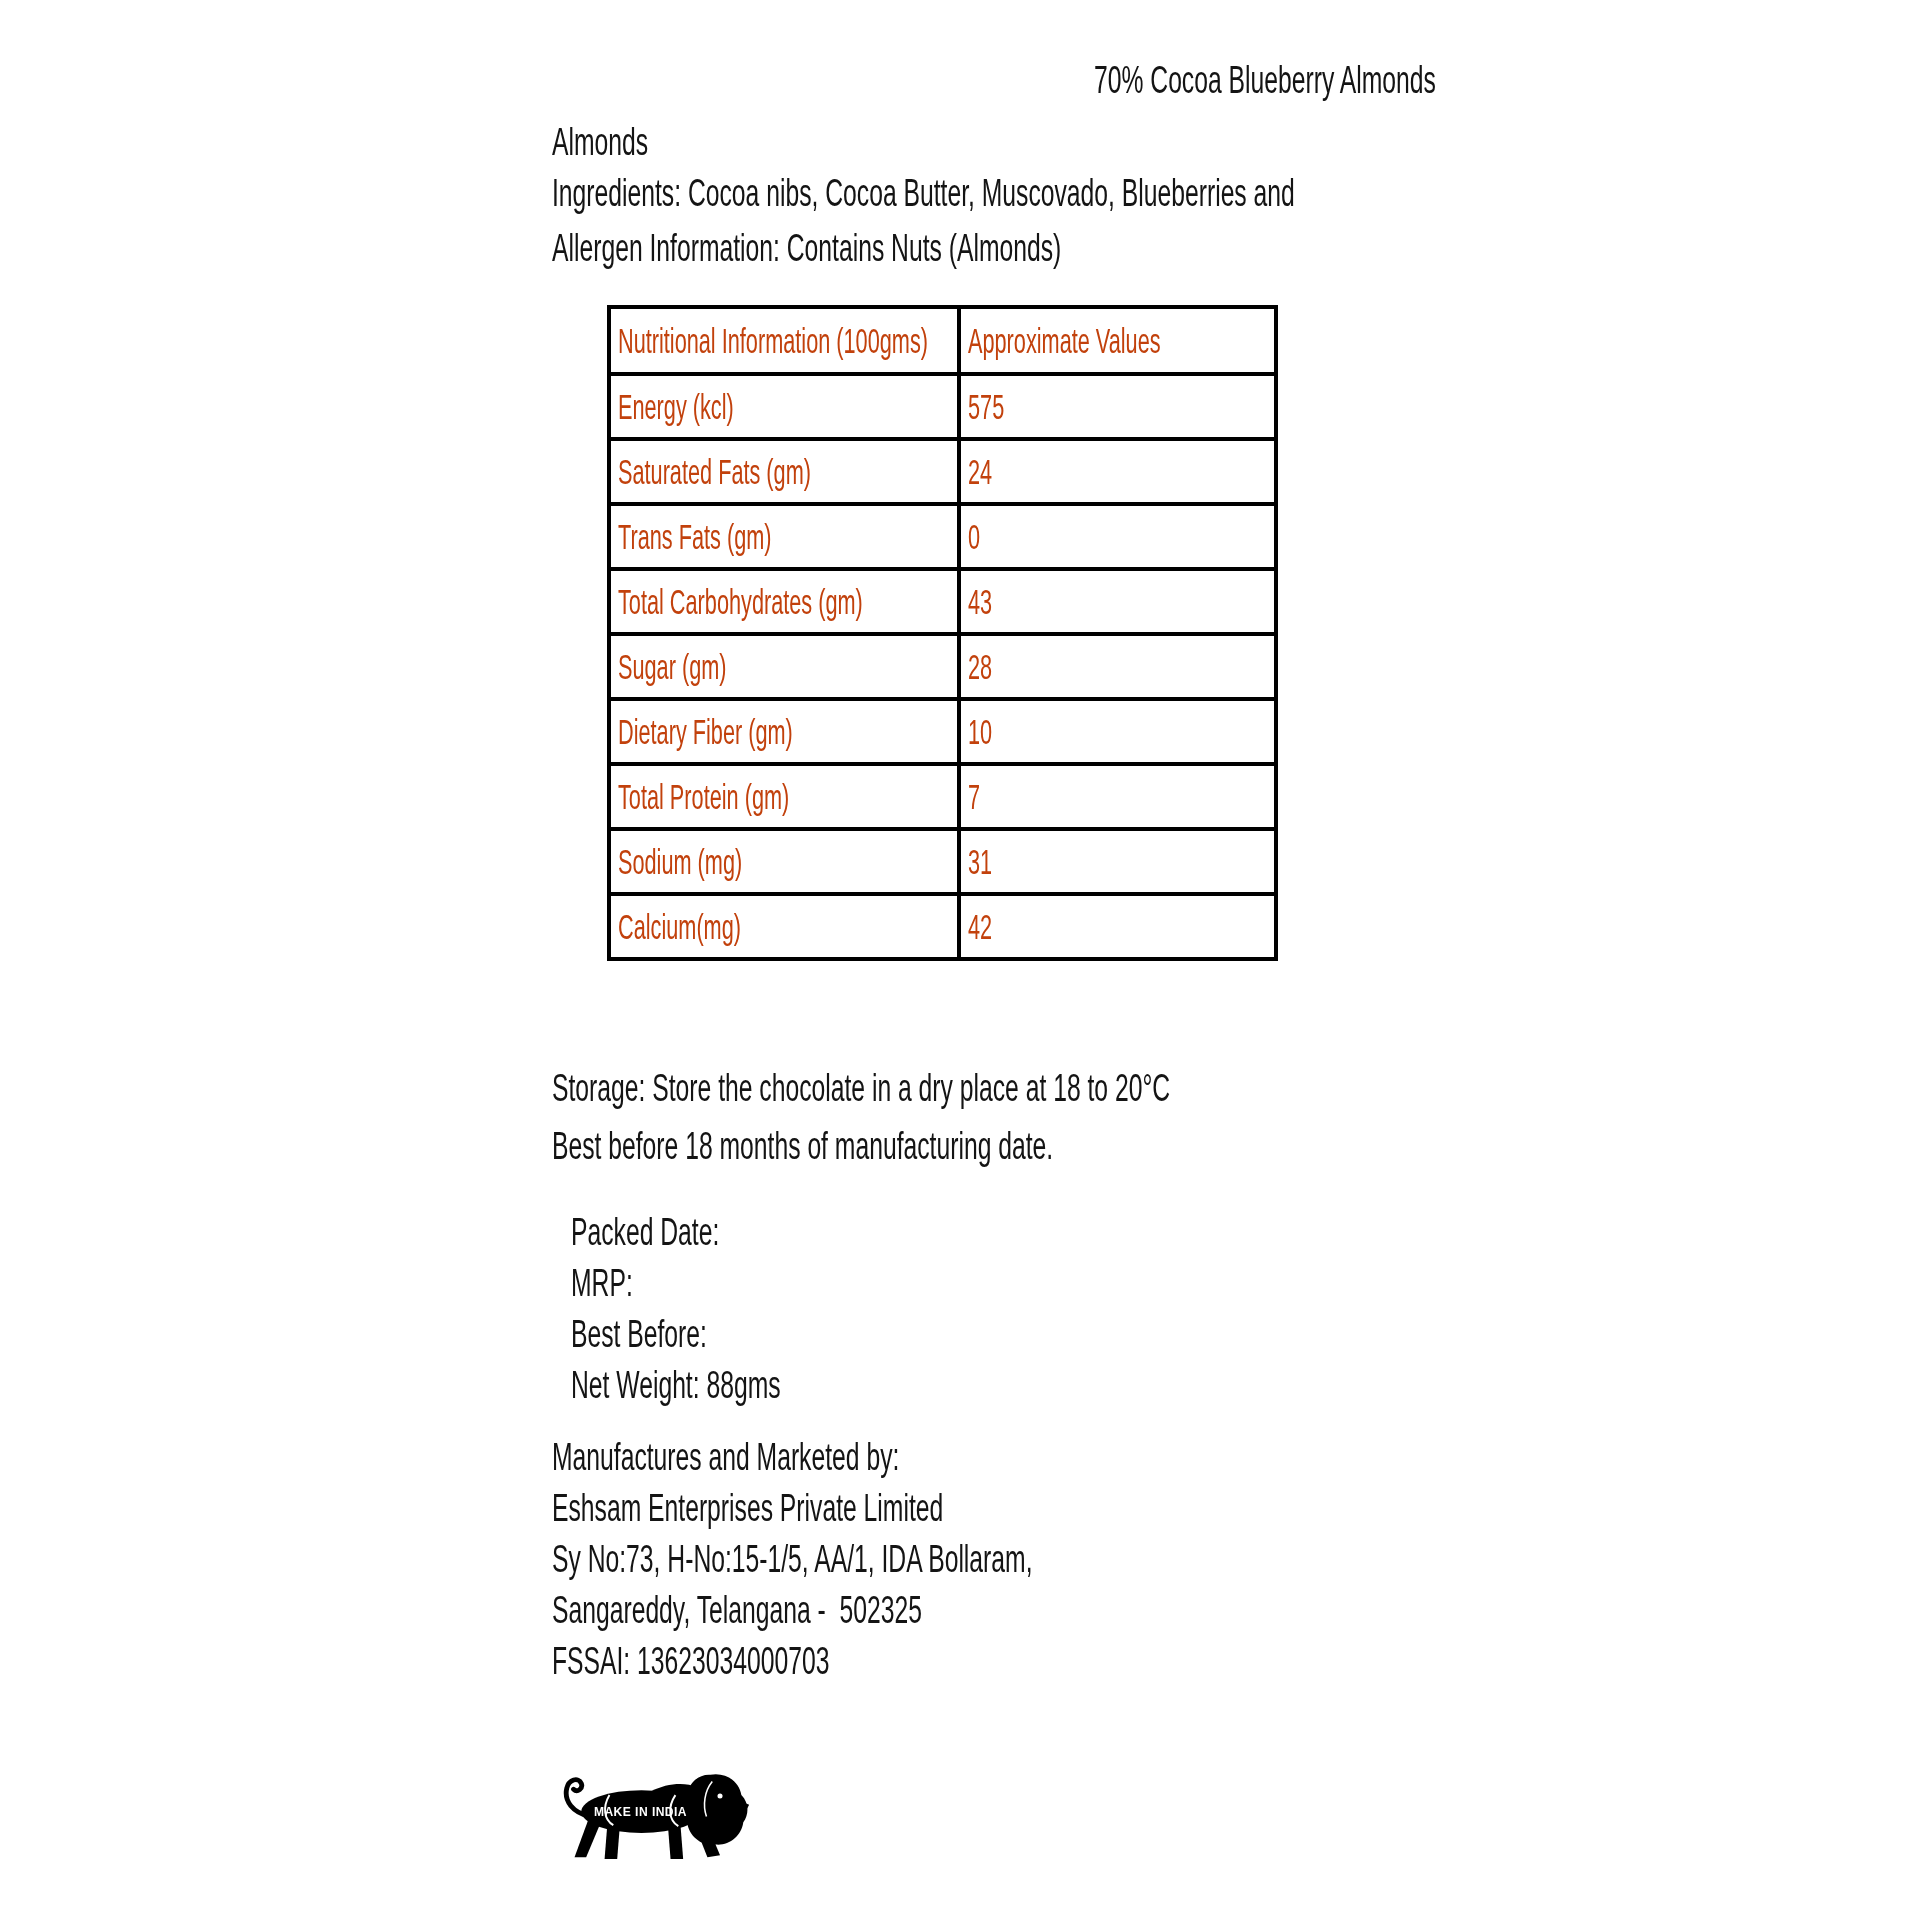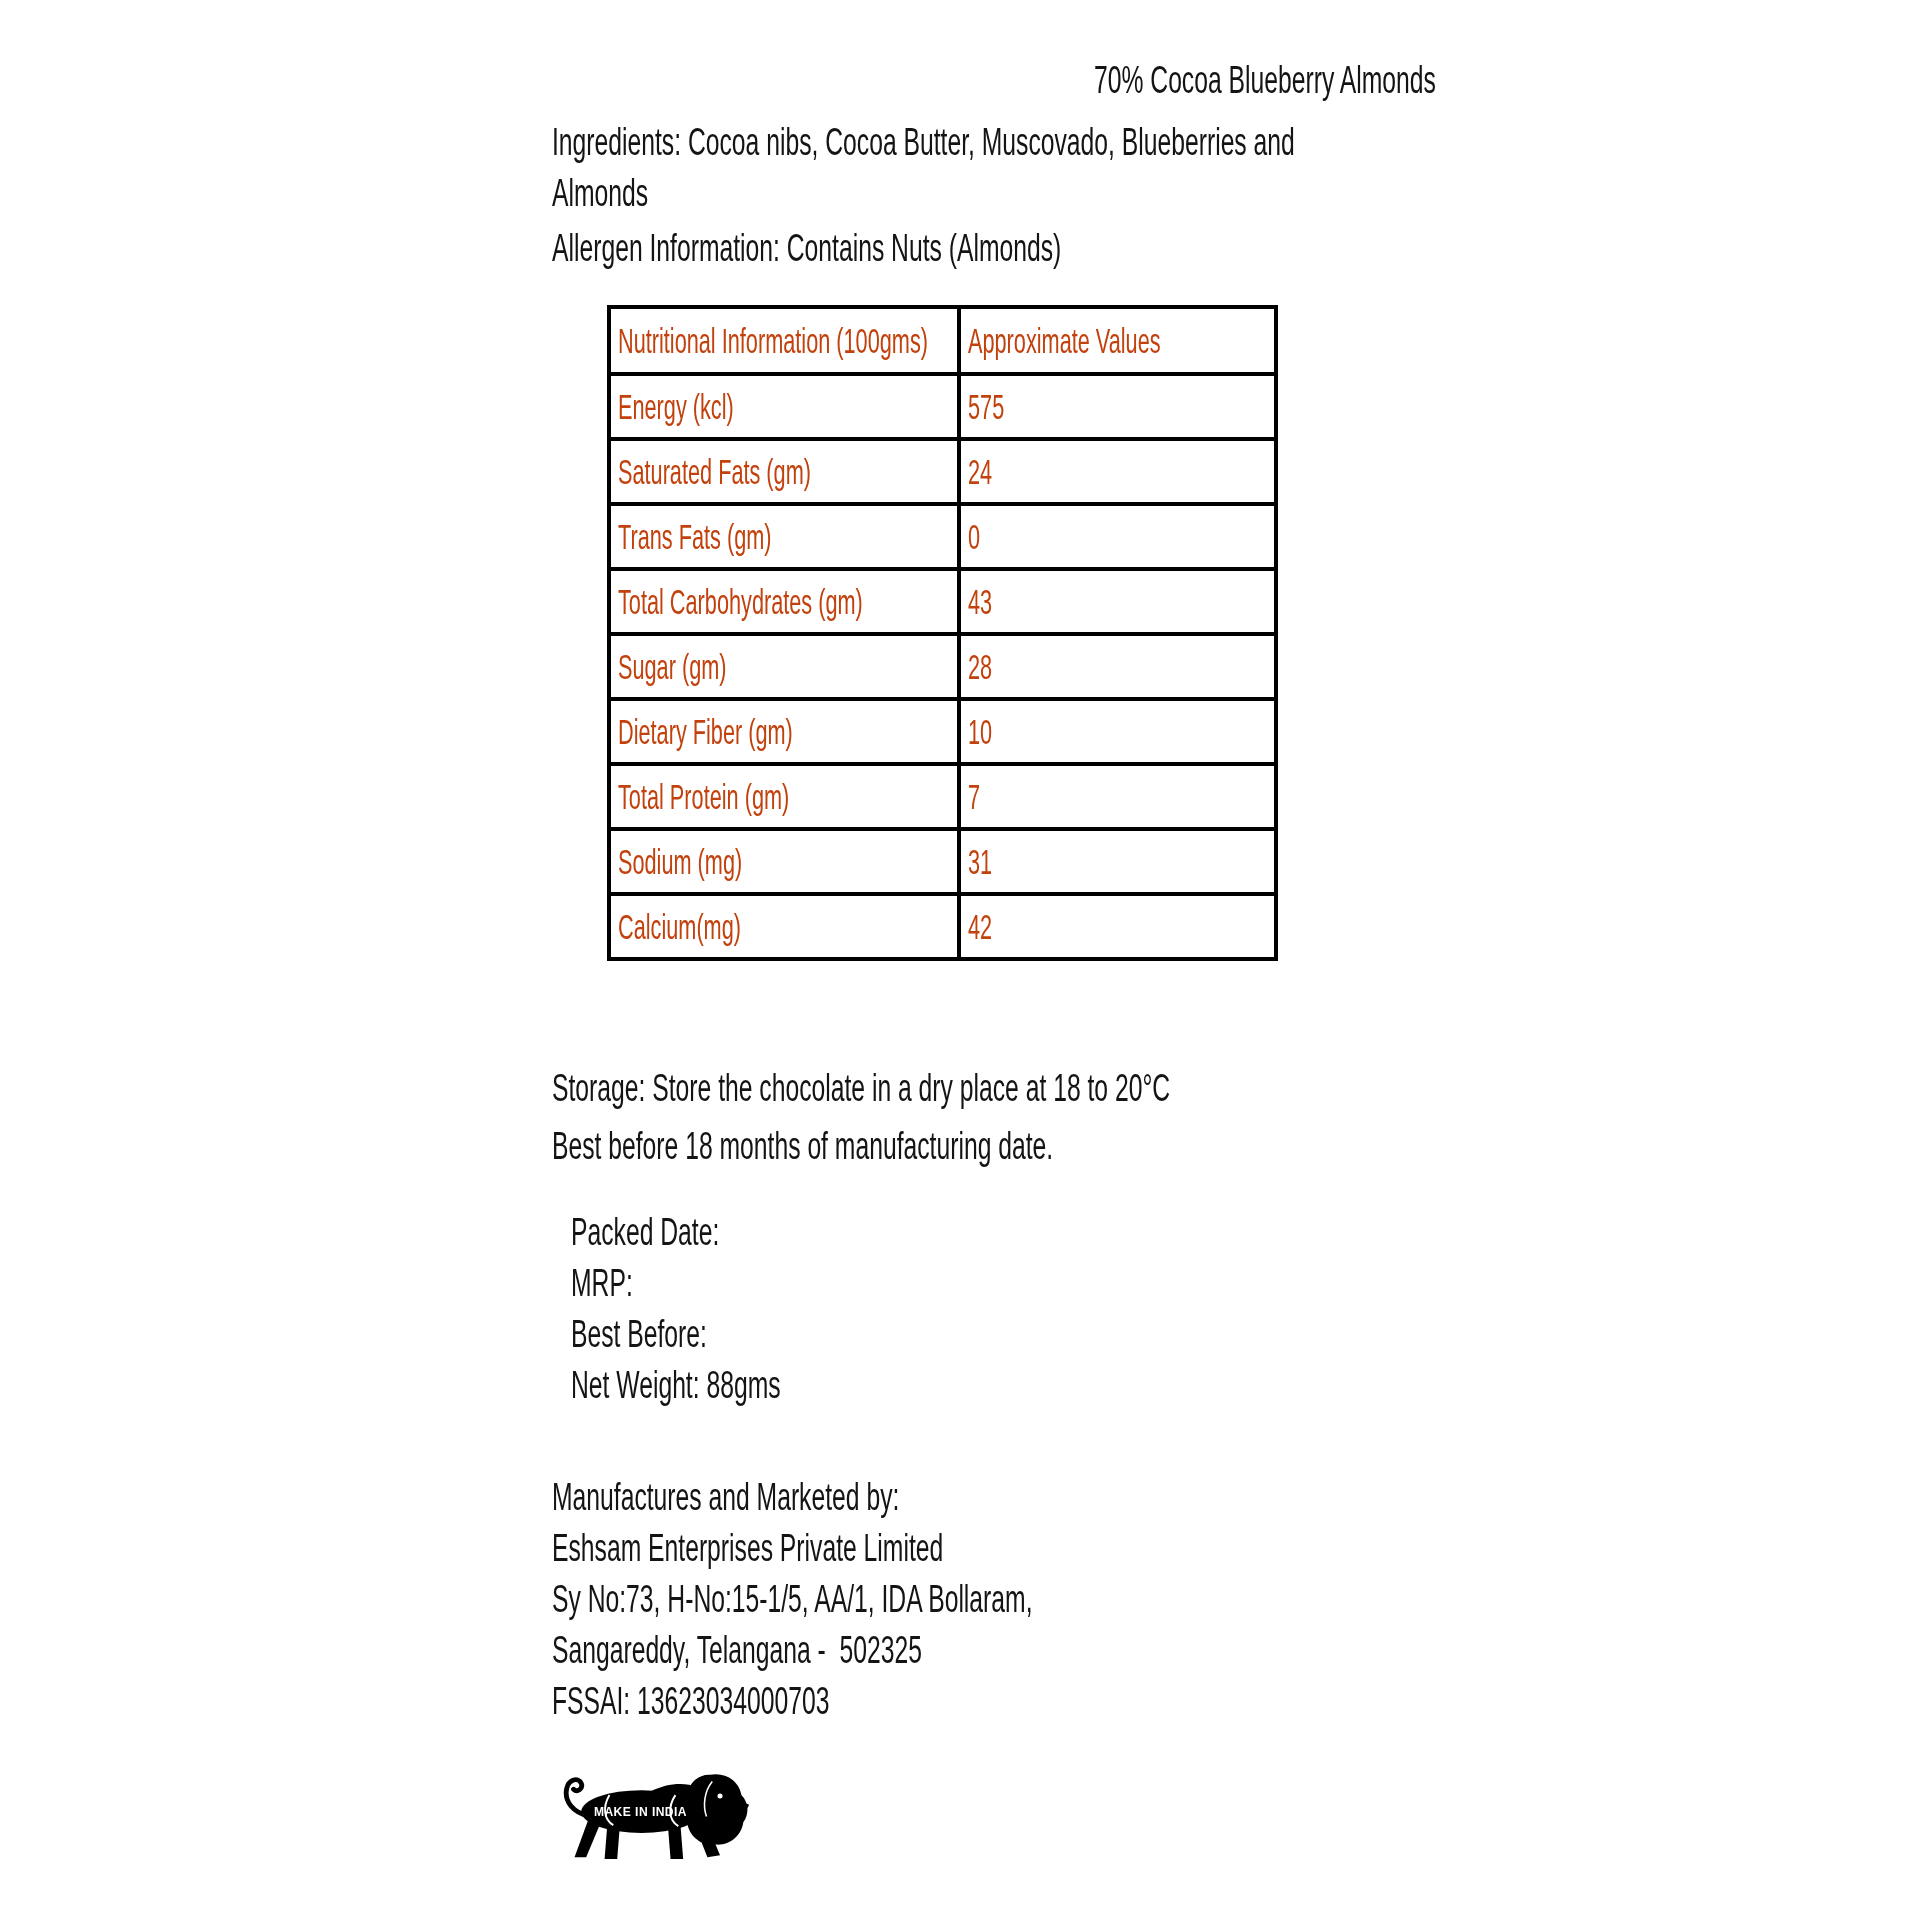--- a/index.html
+++ b/index.html
@@ -9,21 +9,21 @@
   }
   
   .cx{display:inline-block;white-space:pre;transform:scaleX(0.65);transform-origin:0 50%;}
   .cxt{display:inline-block;white-space:pre;transform:scaleX(0.62);transform-origin:0 50%;}
   .blk{position:absolute;font-size:38px;line-height:51px;}
   .title{left:1094px;top:55px;}
   .ingredients{left:552px;top:117px;}
   .allergen{left:552px;top:223px;}
   .storage{left:552px;top:1059px;line-height:58px;}
   .packinfo{left:552px;top:1207px;margin-left:19px;}
-  .manufacturer{left:552px;top:1472px;}
+  .manufacturer{left:552px;top:1432px;}
   table.nutri{
     position:absolute;left:607px;top:305px;width:645px;
     border-collapse:collapse;table-layout:fixed;
   }
   table.nutri td{
     border:4px solid #000;height:61px;padding:0 0 0 7px;
     vertical-align:middle;font-size:35px;color:#c2410c;overflow:hidden;
   }
   table.nutri tr.hdr td{height:63px;}
   td.c1{width:339px;}
@@ -31,22 +31,22 @@
   .logo{position:absolute;left:559px;top:1766px;width:194px;height:97px;}
 </style>
 </head>
 <body>
 
 <div class="blk title">
   <span class="cx">70% Cocoa Blueberry Almonds</span>
 </div>
 
 <div class="blk ingredients">
+  <div><span class="cx">Almonds</span></div>
   <div><span class="cx">Ingredients: Cocoa nibs, Cocoa Butter, Muscovado, Blueberries and</span></div>
-  <div><span class="cx">Almonds</span></div>
 </div>
 
 <div class="blk allergen">
   <span class="cx">Allergen Information: Contains Nuts (Almonds)</span>
 </div>
 
 <table class="nutri">
   <tbody>
     <tr class="hdr">
       <td class="c1"><span class="cxt">Nutritional Information (100gms)</span></td>

